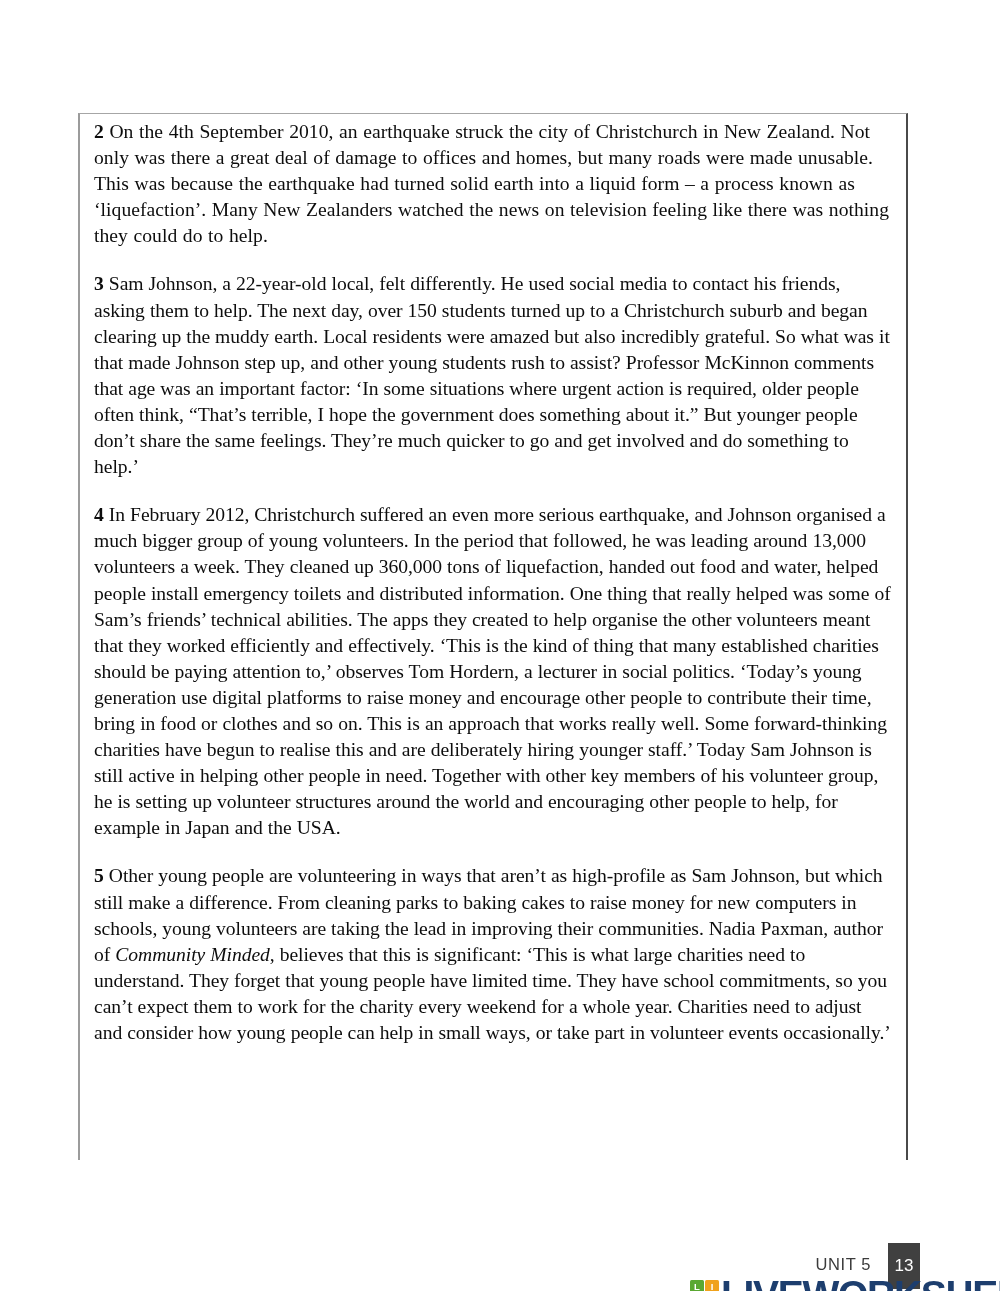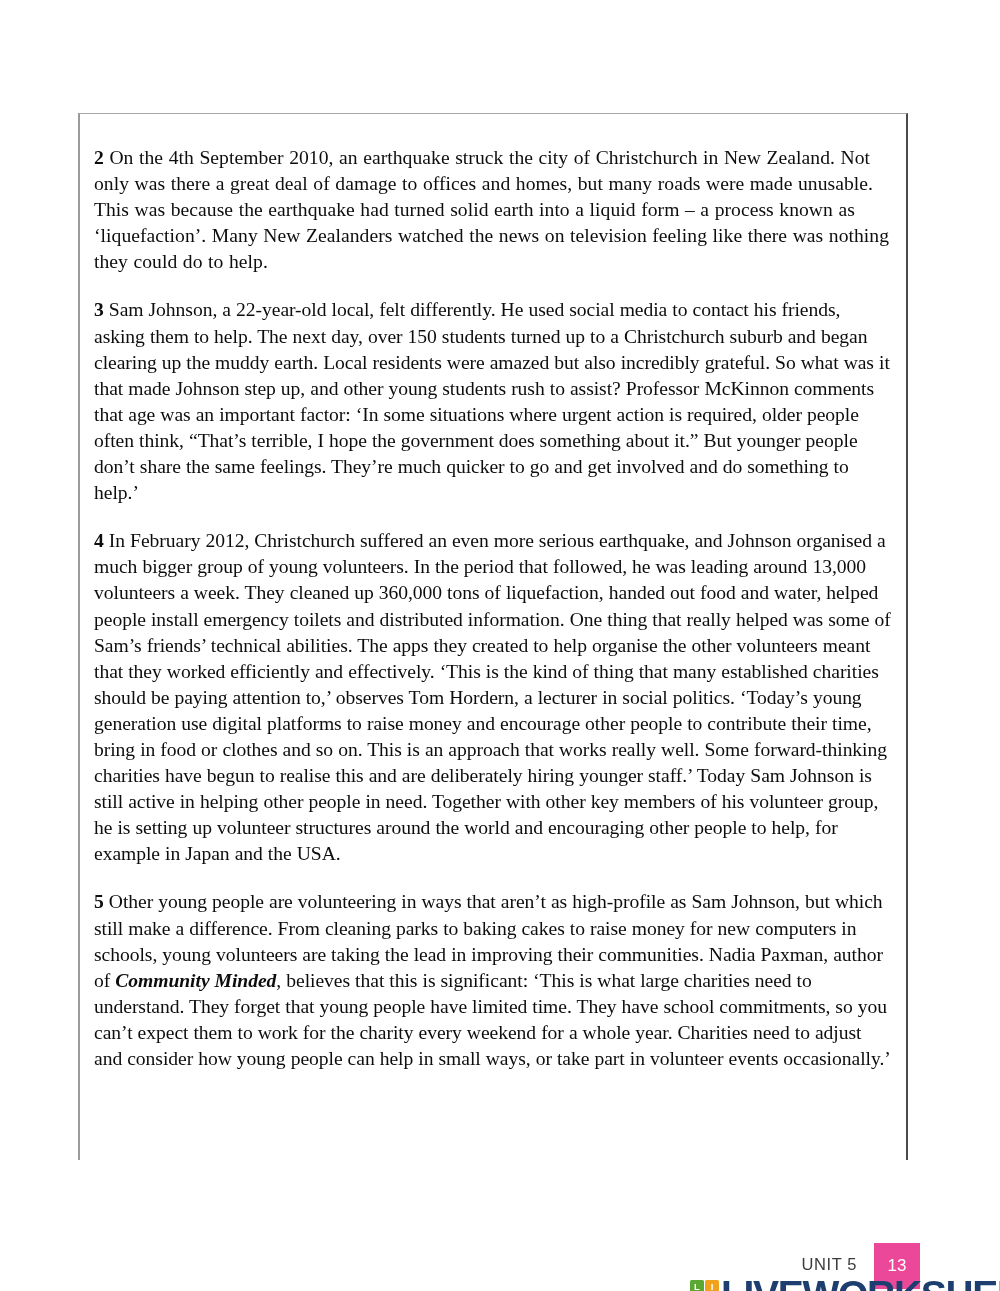--- a/index.html
+++ b/index.html
@@ -29,21 +29,20 @@
     box-sizing: content-box;
     background: #ffffff;
     padding: 0;
     overflow: hidden;
   }
 
   #article-body {
     padding: 5px 14px 0 14px;
     box-sizing: border-box;
     width: 100%;
-    margin-top: 26px;
   }
 
   .para {
     margin: 0 0 22px 0;
     font-size: 19.6px;
     line-height: 26.1px;
     color: #0d0d0d;
     text-align: left;
     font-family: "Liberation Serif", serif;
     letter-spacing: -0.05px;
@@ -56,21 +55,20 @@
     letter-spacing: 0.05px;
     word-spacing: 0.6px;
   }
 
   .para-num {
     font-weight: bold;
   }
 
   .para em {
     font-style: italic;
-    font-weight: bold;
   }
 
   
   #footer-brand {
     position: absolute;
     left: 0;
     top: 1228px;
     width: 1000px;
     height: 85px;
   }
@@ -87,23 +85,23 @@
   #unit-label {
     font-family: "Liberation Sans", sans-serif;
     font-size: 16.5px;
     color: #3b3b3b;
     letter-spacing: 0.6px;
     margin-right: 17px;
     white-space: nowrap;
   }
 
   #page-badge {
-    width: 46px;
+    width: 32px;
     height: 46px;
-    background: #ec4899;
+    background: #404040;
     color: #ffffff;
     font-family: "Liberation Sans", sans-serif;
     font-size: 17px;
     display: flex;
     align-items: center;
     justify-content: center;
     box-sizing: border-box;
     position: relative;
     top: 2px;
   }

